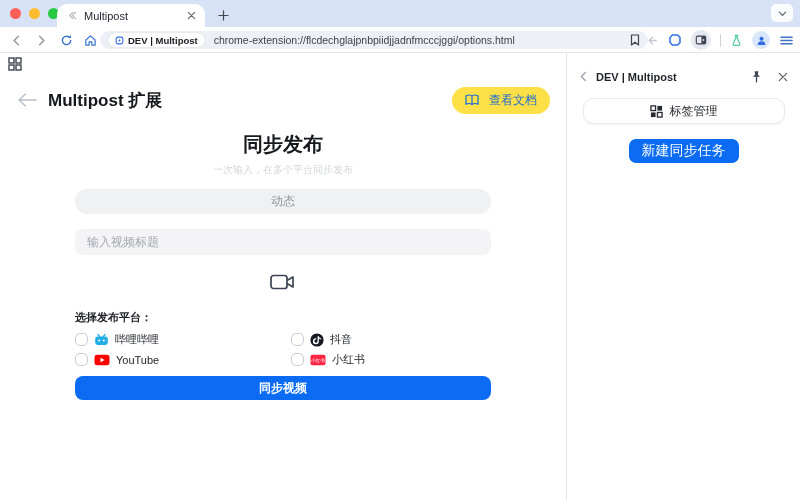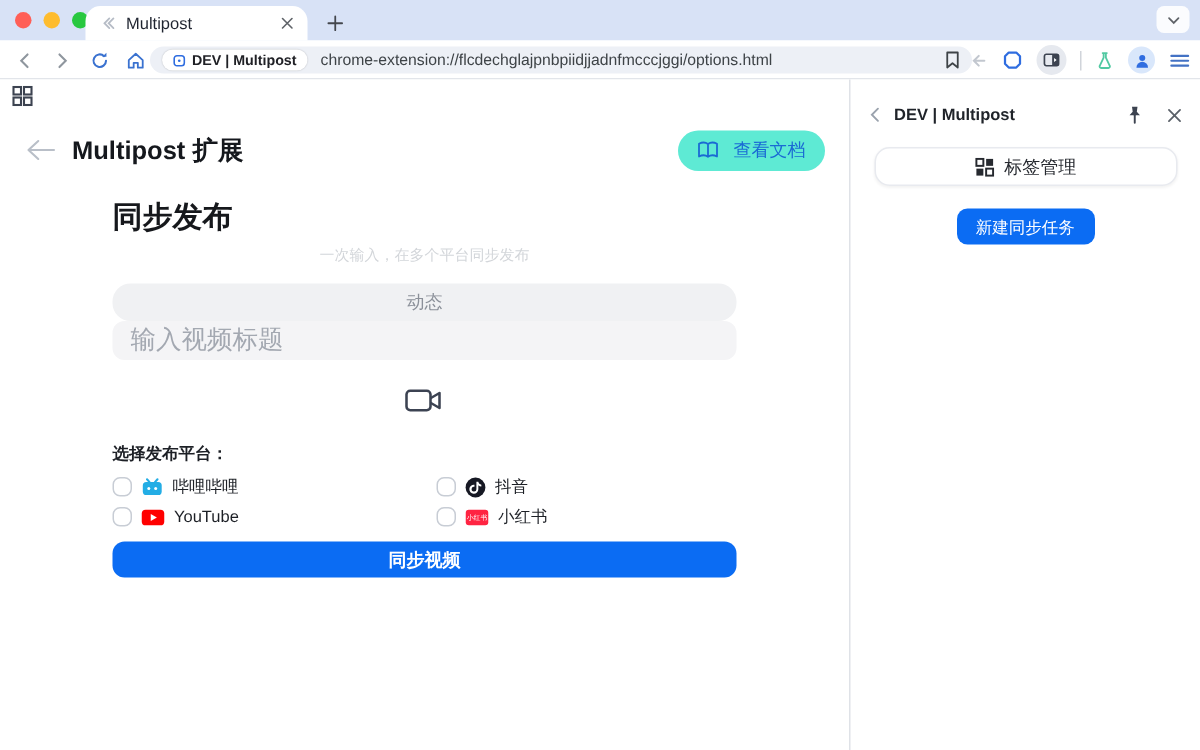--- a/index.html
+++ b/index.html
@@ -29,32 +29,32 @@
   .vdiv{width:1px;height:13px;background:#d0d4da;}
   .avatar{width:18px;height:18px;border-radius:50%;background:#d9e7fb;display:flex;align-items:center;justify-content:center;}
 
   
   .page{position:absolute;left:0;top:53px;width:800px;height:447px;display:flex;}
   .main{position:relative;flex:1;background:#fff;min-width:0;}
   .float-grid{position:absolute;left:8px;top:4px;}
 
   .main-header{display:flex;align-items:center;padding:0 16px;margin-top:32px;height:30px;}
   .page-title{margin-left:10px;font-size:17px;font-weight:bold;color:#15181d;}
-  .docs-btn{margin-left:auto;display:flex;align-items:center;gap:10px;background:#5eead4;color:#1a6ad4;border:none;border-radius:14px;padding:5px 13px;font-size:12px;font-family:inherit;}
+  .docs-btn{margin-left:auto;display:flex;align-items:center;gap:10px;background:#fde047;color:#1a6ad4;border:none;border-radius:14px;padding:5px 13px;font-size:12px;font-family:inherit;}
 
   .col{width:416px;margin:16px auto 0;}
-  .h1{font-size:20px;font-weight:bold;color:#16181c;}
+  .h1{text-align:center;font-size:20px;font-weight:bold;color:#16181c;}
   .subtitle{text-align:center;font-size:10px;color:#d3d6da;margin-top:5px;}
 
   .segmented{margin-top:12px;height:25px;background:#f0f1f3;border-radius:12px;display:flex;padding:2px;box-sizing:border-box;}
   .seg{flex:1;display:flex;align-items:center;justify-content:center;font-size:12px;}
   .seg-off{color:#8b9099;}
   .seg-on{background:#fff;border-radius:6px;color:#23262c;font-weight:500;box-shadow:0 1px 2px rgba(0,0,0,.08);}
 
-  .title-input{display:block;width:100%;height:26px;background:#f4f4f6;border:none;border-radius:8px;padding:0 12px;font-size:17px;font-family:inherit;box-sizing:border-box;color:#1d2026;outline:none;}
+  .title-input{display:block;margin-top:15px;width:100%;height:26px;background:#f4f4f6;border:none;border-radius:8px;padding:0 12px;font-size:12px;font-family:inherit;box-sizing:border-box;color:#1d2026;outline:none;}
   .title-input::placeholder{color:#a3a8b1;}
   .desc-input{display:block;margin-top:7px;width:100%;height:84px;background:#f7f8fa;border:2px solid #2e6fe3;border-radius:12px;padding:8px 11px;font-size:12px;font-family:inherit;resize:none;box-sizing:border-box;color:#1d2026;outline:none;}
   .desc-input::placeholder{color:#a3a8b1;}
 
   .video-row{margin-top:10px;display:flex;justify-content:center;align-items:center;height:34px;}
 
   .plat-label{margin-top:11px;font-size:11px;font-weight:bold;color:#1d2026;}
   .plat-grid{margin-top:7px;display:grid;grid-template-columns:216px 1fr;row-gap:5px;}
   .plat-item{display:flex;align-items:center;gap:6px;height:15px;}
   .plat-item input[type=checkbox]{appearance:none;-webkit-appearance:none;width:13px;height:13px;border:1.5px solid #c8cdd5;border-radius:5px;background:#fff;margin:0;}
@@ -63,21 +63,21 @@
   .submit{margin-top:9px;width:100%;height:24px;background:#0b6cf3;border:none;border-radius:8px;color:#fff;font-size:12px;font-weight:bold;font-family:inherit;display:flex;align-items:center;justify-content:center;}
 
   
   .sidepanel{width:234px;border-left:1px solid #dfe2e7;background:#fff;display:flex;flex-direction:column;align-items:center;box-sizing:border-box;}
   .sp-header{width:100%;box-sizing:border-box;margin-top:17px;padding:0 12px;display:flex;align-items:center;gap:8px;}
   .sp-title{font-size:11px;font-weight:bold;color:#1f2329;}
   .sp-pin{margin-left:auto;display:flex;}
   .sp-close{display:flex;margin-left:8px;}
   .sp-tagbtn{margin-top:15px;width:202px;height:26px;background:#fff;border:1px solid #e8eaef;border-radius:10px;box-shadow:0 1px 2px rgba(0,0,0,.05);display:flex;align-items:center;justify-content:center;gap:7px;font-size:12px;color:#26292f;font-family:inherit;}
   .sp-empty{margin-top:44px;font-size:12.5px;color:#2a2d33;}
-  .sp-newtask{margin-top:15px;height:24px;padding:0 13px;background:#0b6cf3;border:none;border-radius:7px;color:#fff;font-size:11px;font-family:inherit;display:flex;align-items:center;justify-content:center;}
+  .sp-newtask{margin-top:15px;height:24px;padding:0 13px;background:#0b6cf3;border:none;border-radius:7px;color:#fff;font-size:14px;font-family:inherit;display:flex;align-items:center;justify-content:center;}
 </style>
 </head>
 <body>
 
 <div class="screen">
 
   <div class="tabstrip">
     <div class="traffic">
       <span class="tl-red"></span>
       <span class="tl-yellow"></span>

